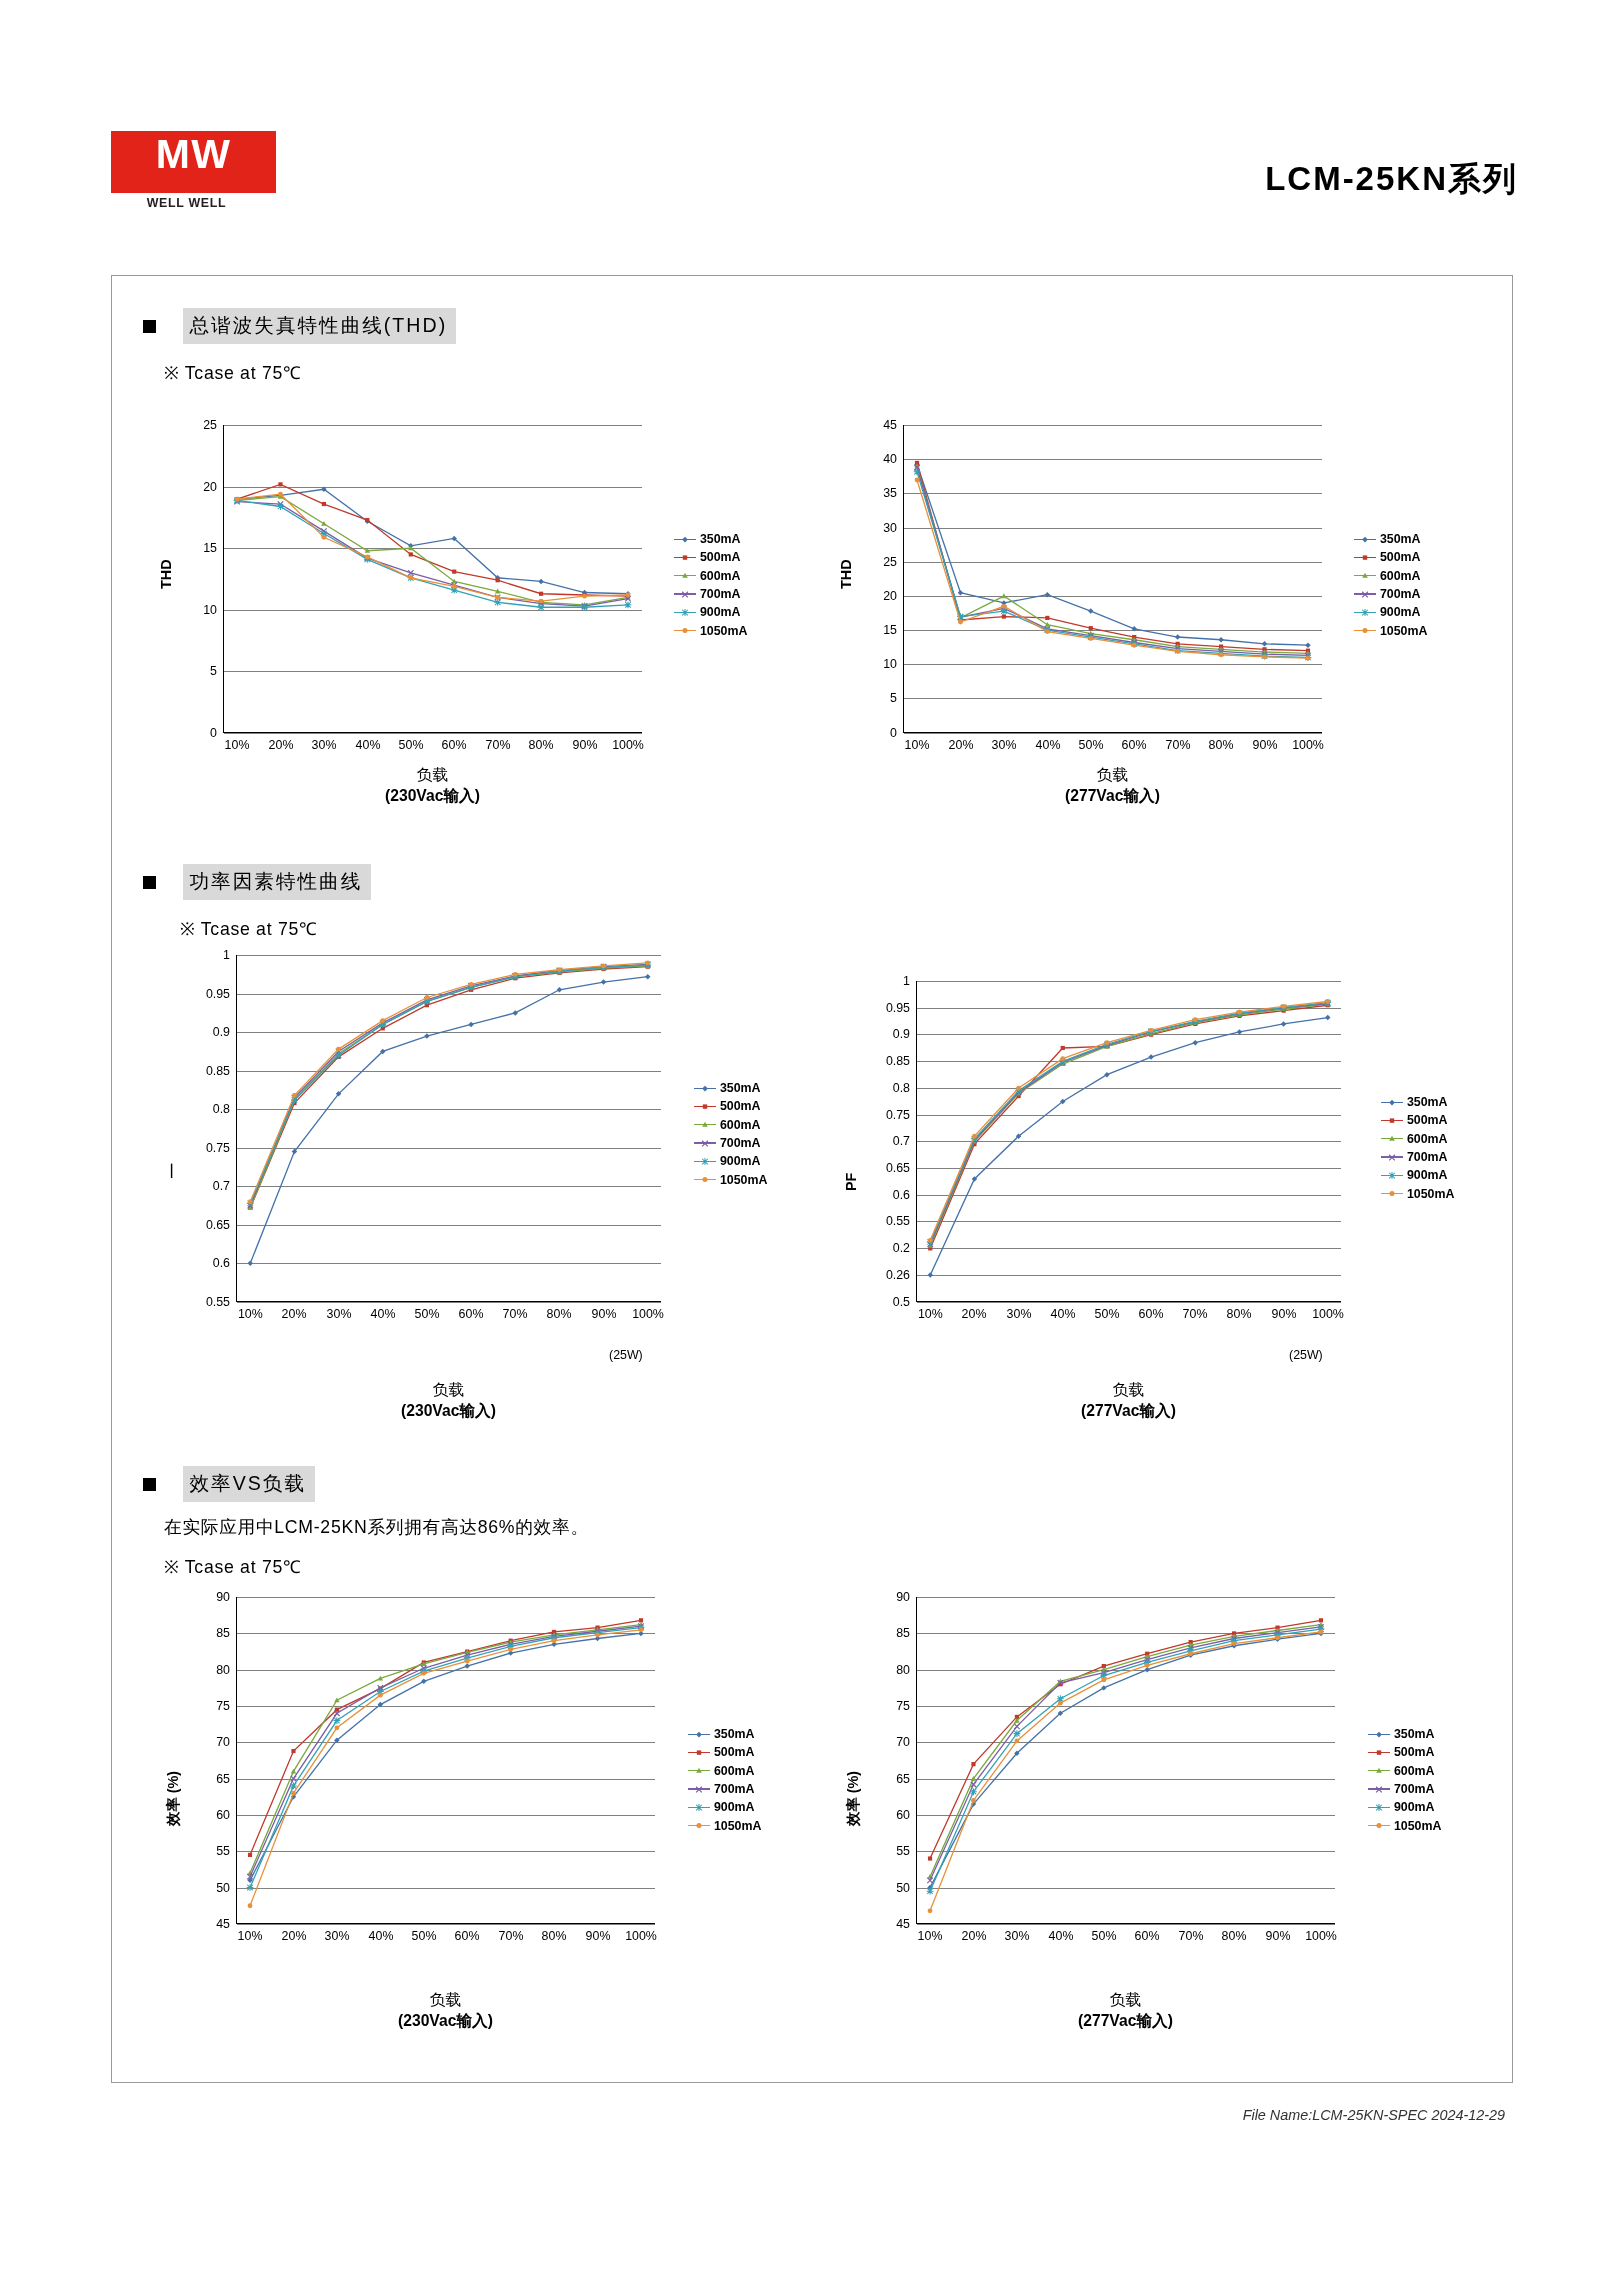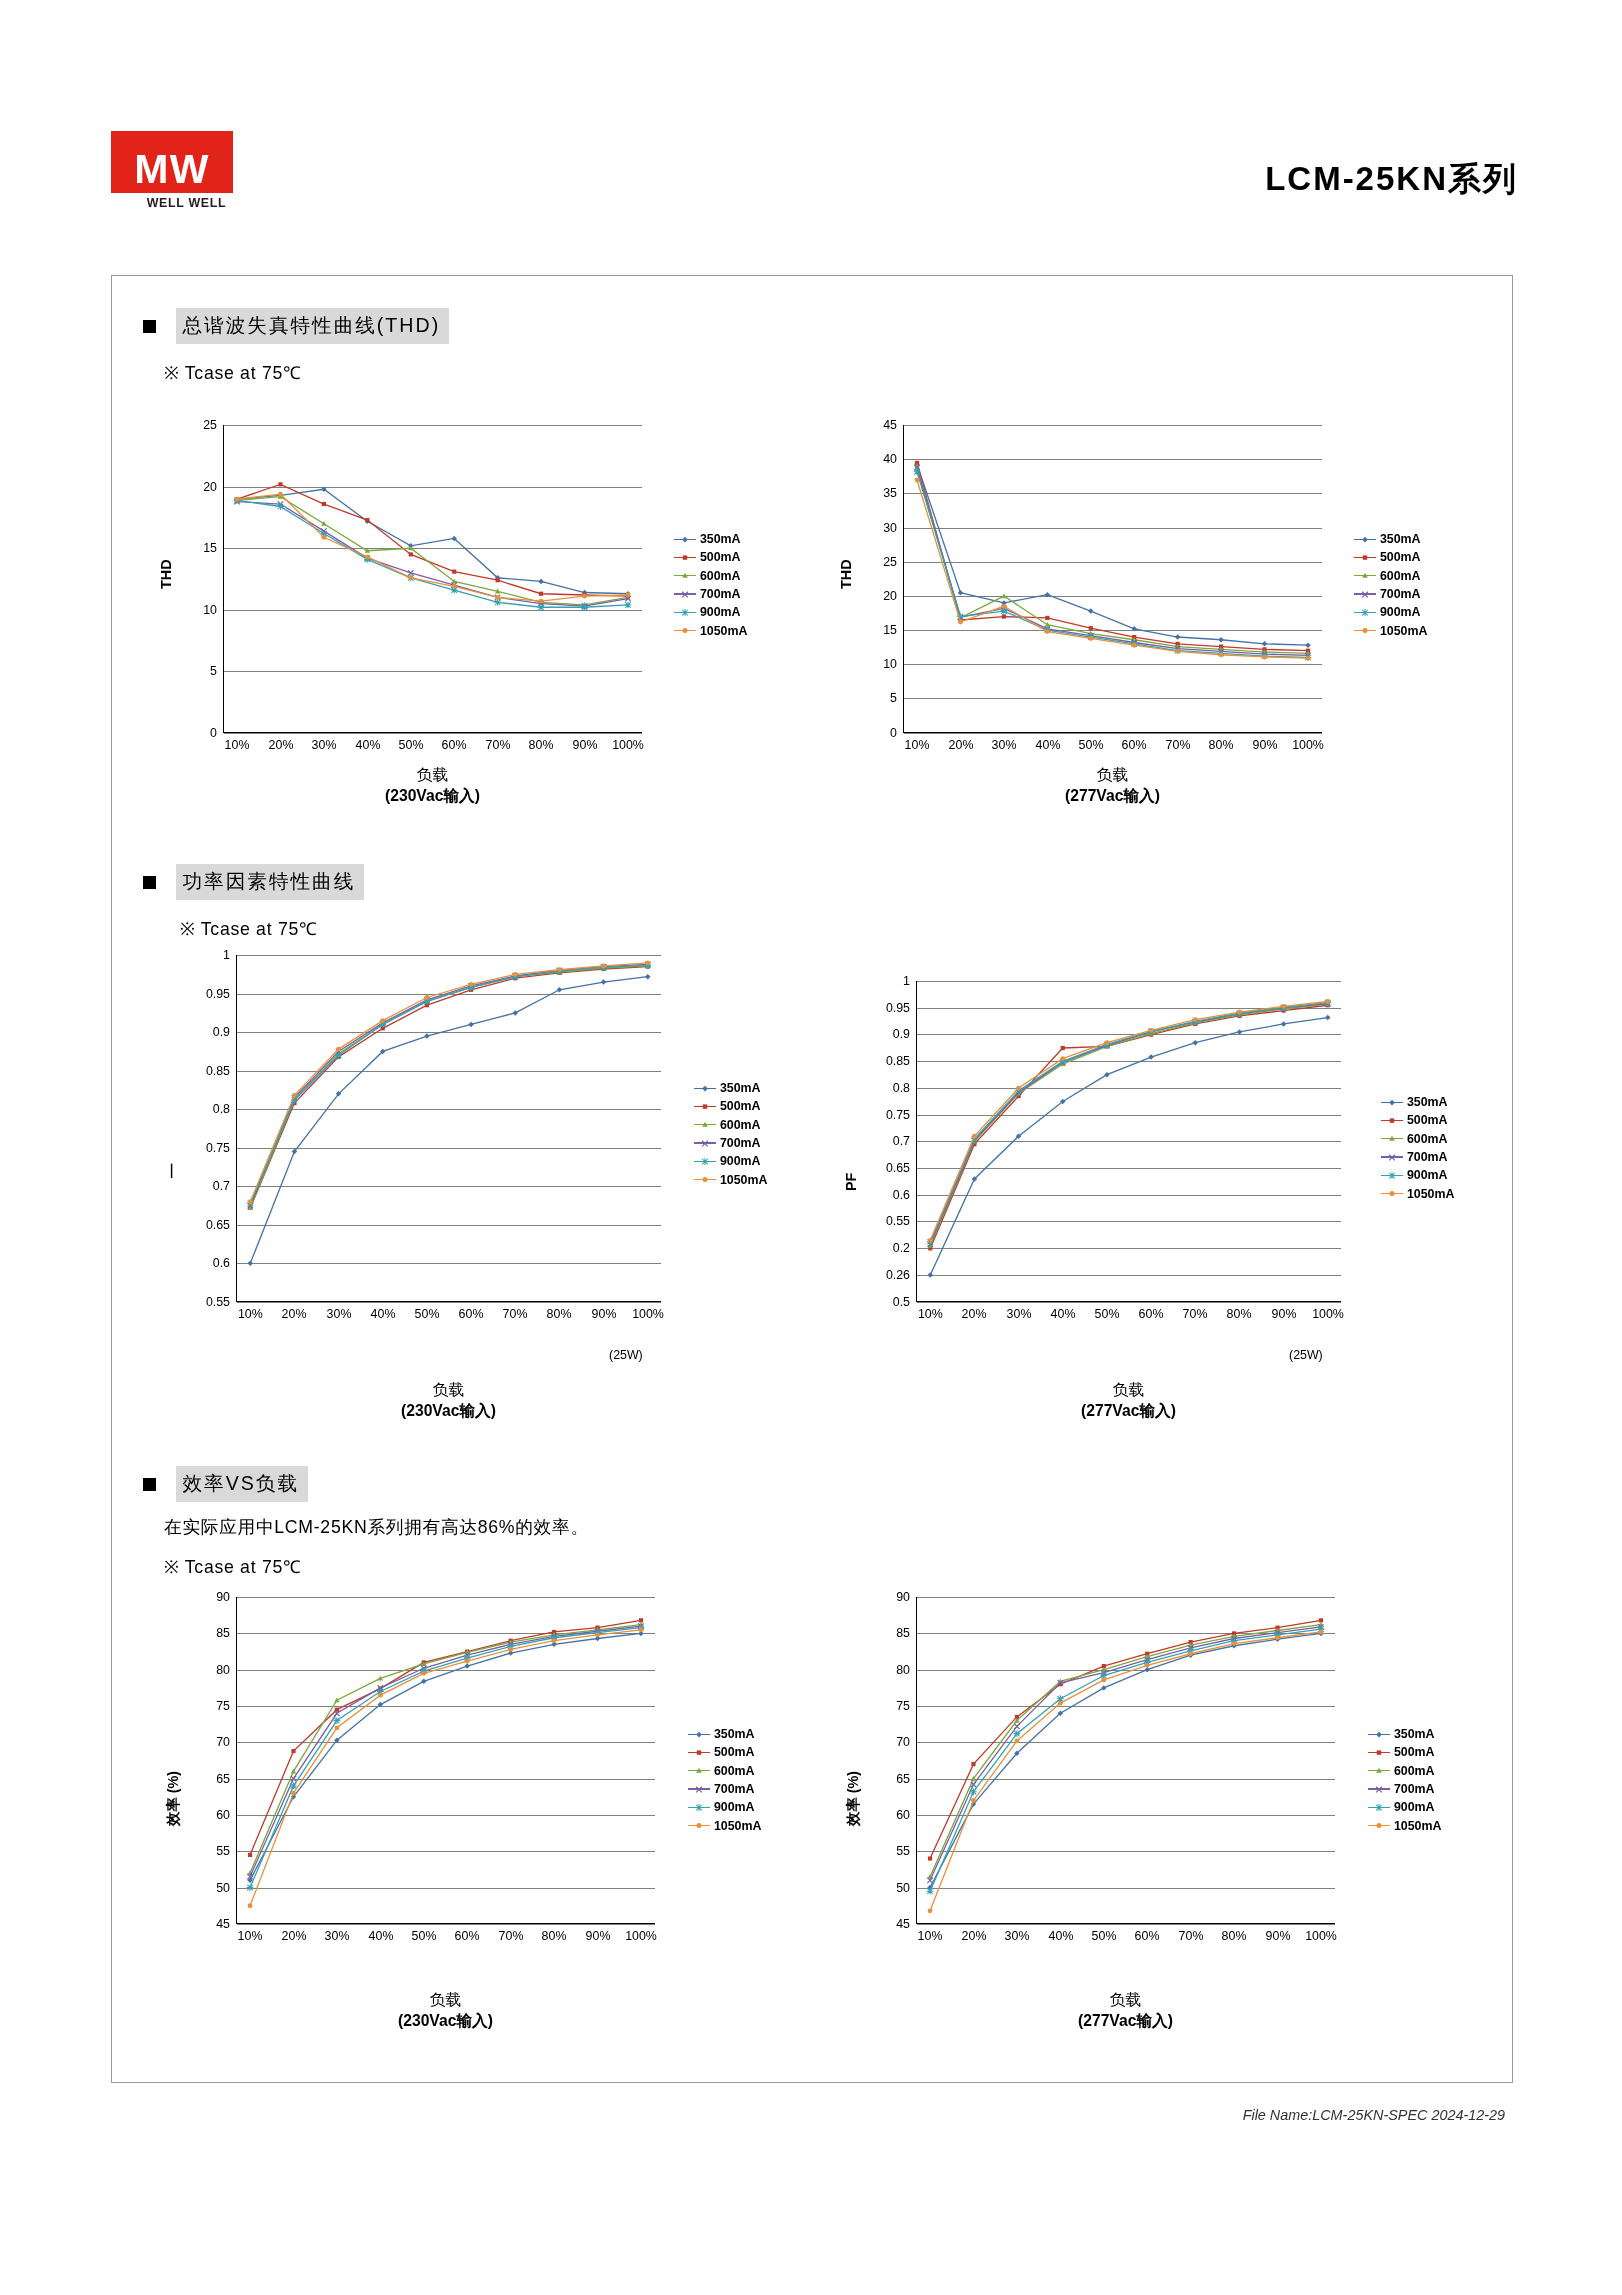--- a/index.html
+++ b/index.html
@@ -2,30 +2,30 @@
 <html style="font-size:10.5px"><head>
 <meta charset="utf-8">
 <style>
   html,body{margin:0;padding:0;}
   body{width:1623px;height:2295px;background:#ffffff;font-family:"Liberation Sans",sans-serif;color:#000;}
   .page{position:relative;width:1623px;height:2295px;box-sizing:border-box;padding:0;}
 
   
   .header{position:absolute;left:111px;top:131px;width:1407px;height:92px;}
   .logo{position:absolute;left:0;top:0;width:151px;height:88px;}
-  .logo .mark{width:122px;height:62px;background:#e2231a;display:flex;align-items:flex-end;justify-content:center;}
+  .logo .mark{width:165px;height:62px;background:#e2231a;display:flex;align-items:flex-start;justify-content:center;}
   .logo .mark span{color:#fff;font-size:41px;font-weight:bold;letter-spacing:1.3px;font-family:"Liberation Sans",sans-serif;}
   .logo .sub{margin-top:2.6px;text-align:center;font-size:12.4px;font-weight:bold;color:#231f20;letter-spacing:0.7px;}
   .title-cn{position:absolute;left:203px;top:25px;font-size:35px;letter-spacing:3.9px;font-family:"Liberation Serif",serif;color:#000;}
   .title-series{position:absolute;right:0;top:26px;font-size:33px;font-weight:bold;letter-spacing:2px;font-family:"Liberation Sans",sans-serif;}
 
   .frame{position:absolute;left:111px;top:275px;width:1400px;height:1806px;border:1.3px solid #9a9a9a;}
 
   
-  .sec-head{position:absolute;display:flex;align-items:center;gap:20px;}
+  .sec-head{position:absolute;display:flex;align-items:center;gap:27px;}
   .sec-head .bullet{width:13px;height:13px;background:#000;display:inline-block;}
   .sec-head .txt{background:#d9d9d9;padding:3.9px 9.2px 5.2px 6.5px;font-size:19.6px;letter-spacing:2px;}
   .note{position:absolute;font-size:17.7px;letter-spacing:0.7px;}
   .para{position:absolute;font-size:17.7px;letter-spacing:0.7px;}
 
   
   .chart{position:absolute;}
   .plot{position:absolute;border-left:1.3px solid #000;box-sizing:border-box;}
   .plot .grid-line{position:absolute;left:0;right:0;height:0.7px;background:#808080;}
   .plot .axis-bottom{position:absolute;left:0;right:0;bottom:0;height:1.3px;background:#000;}

